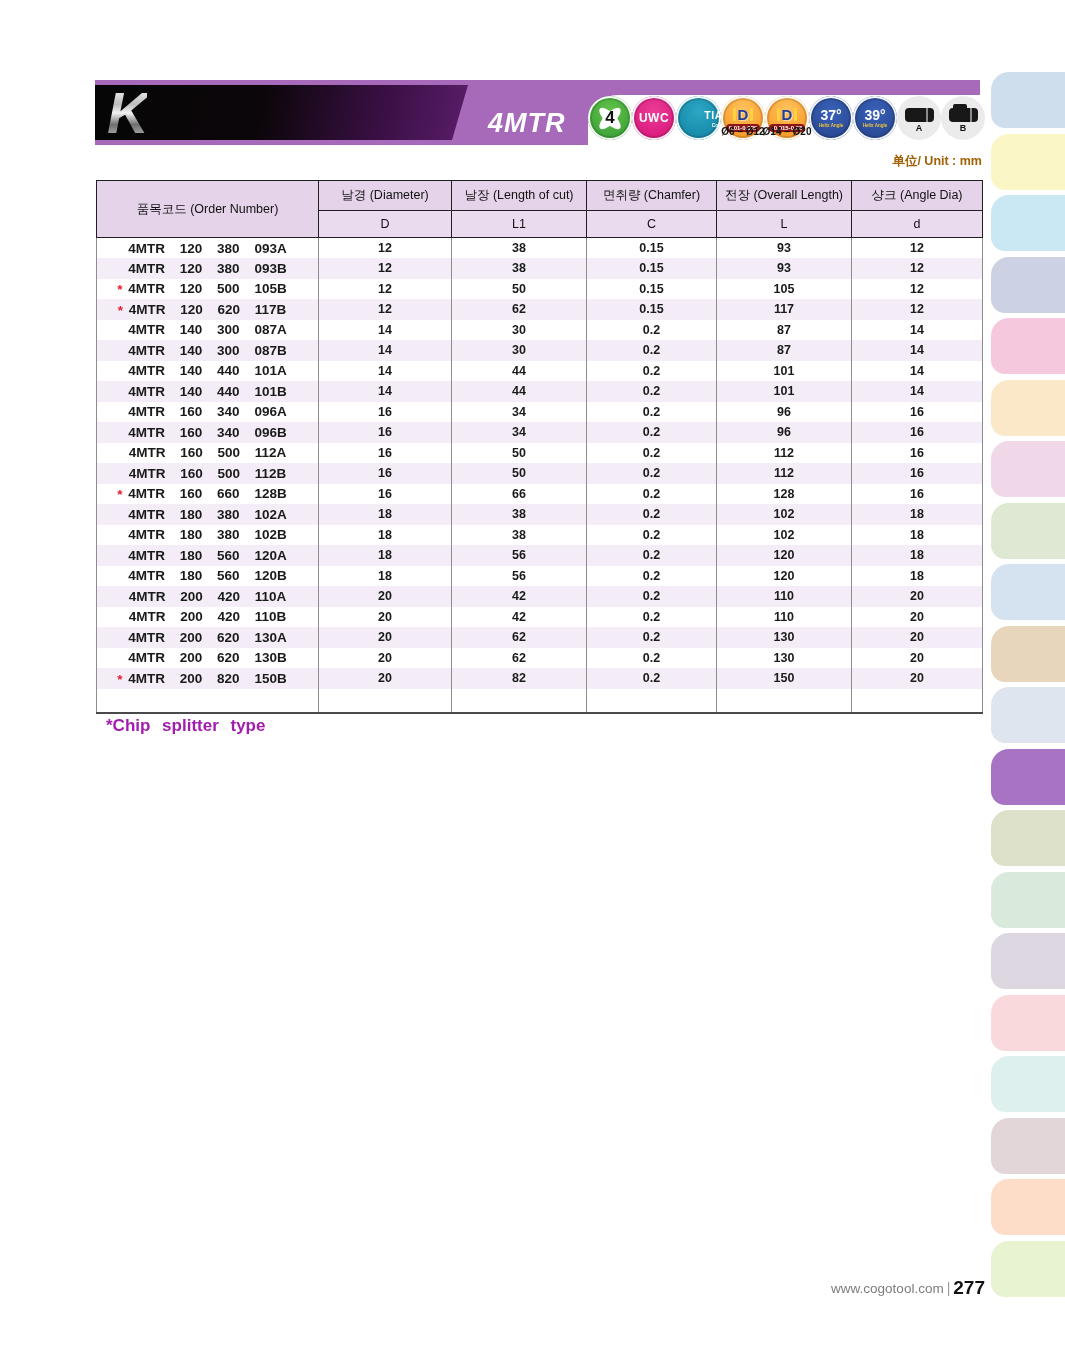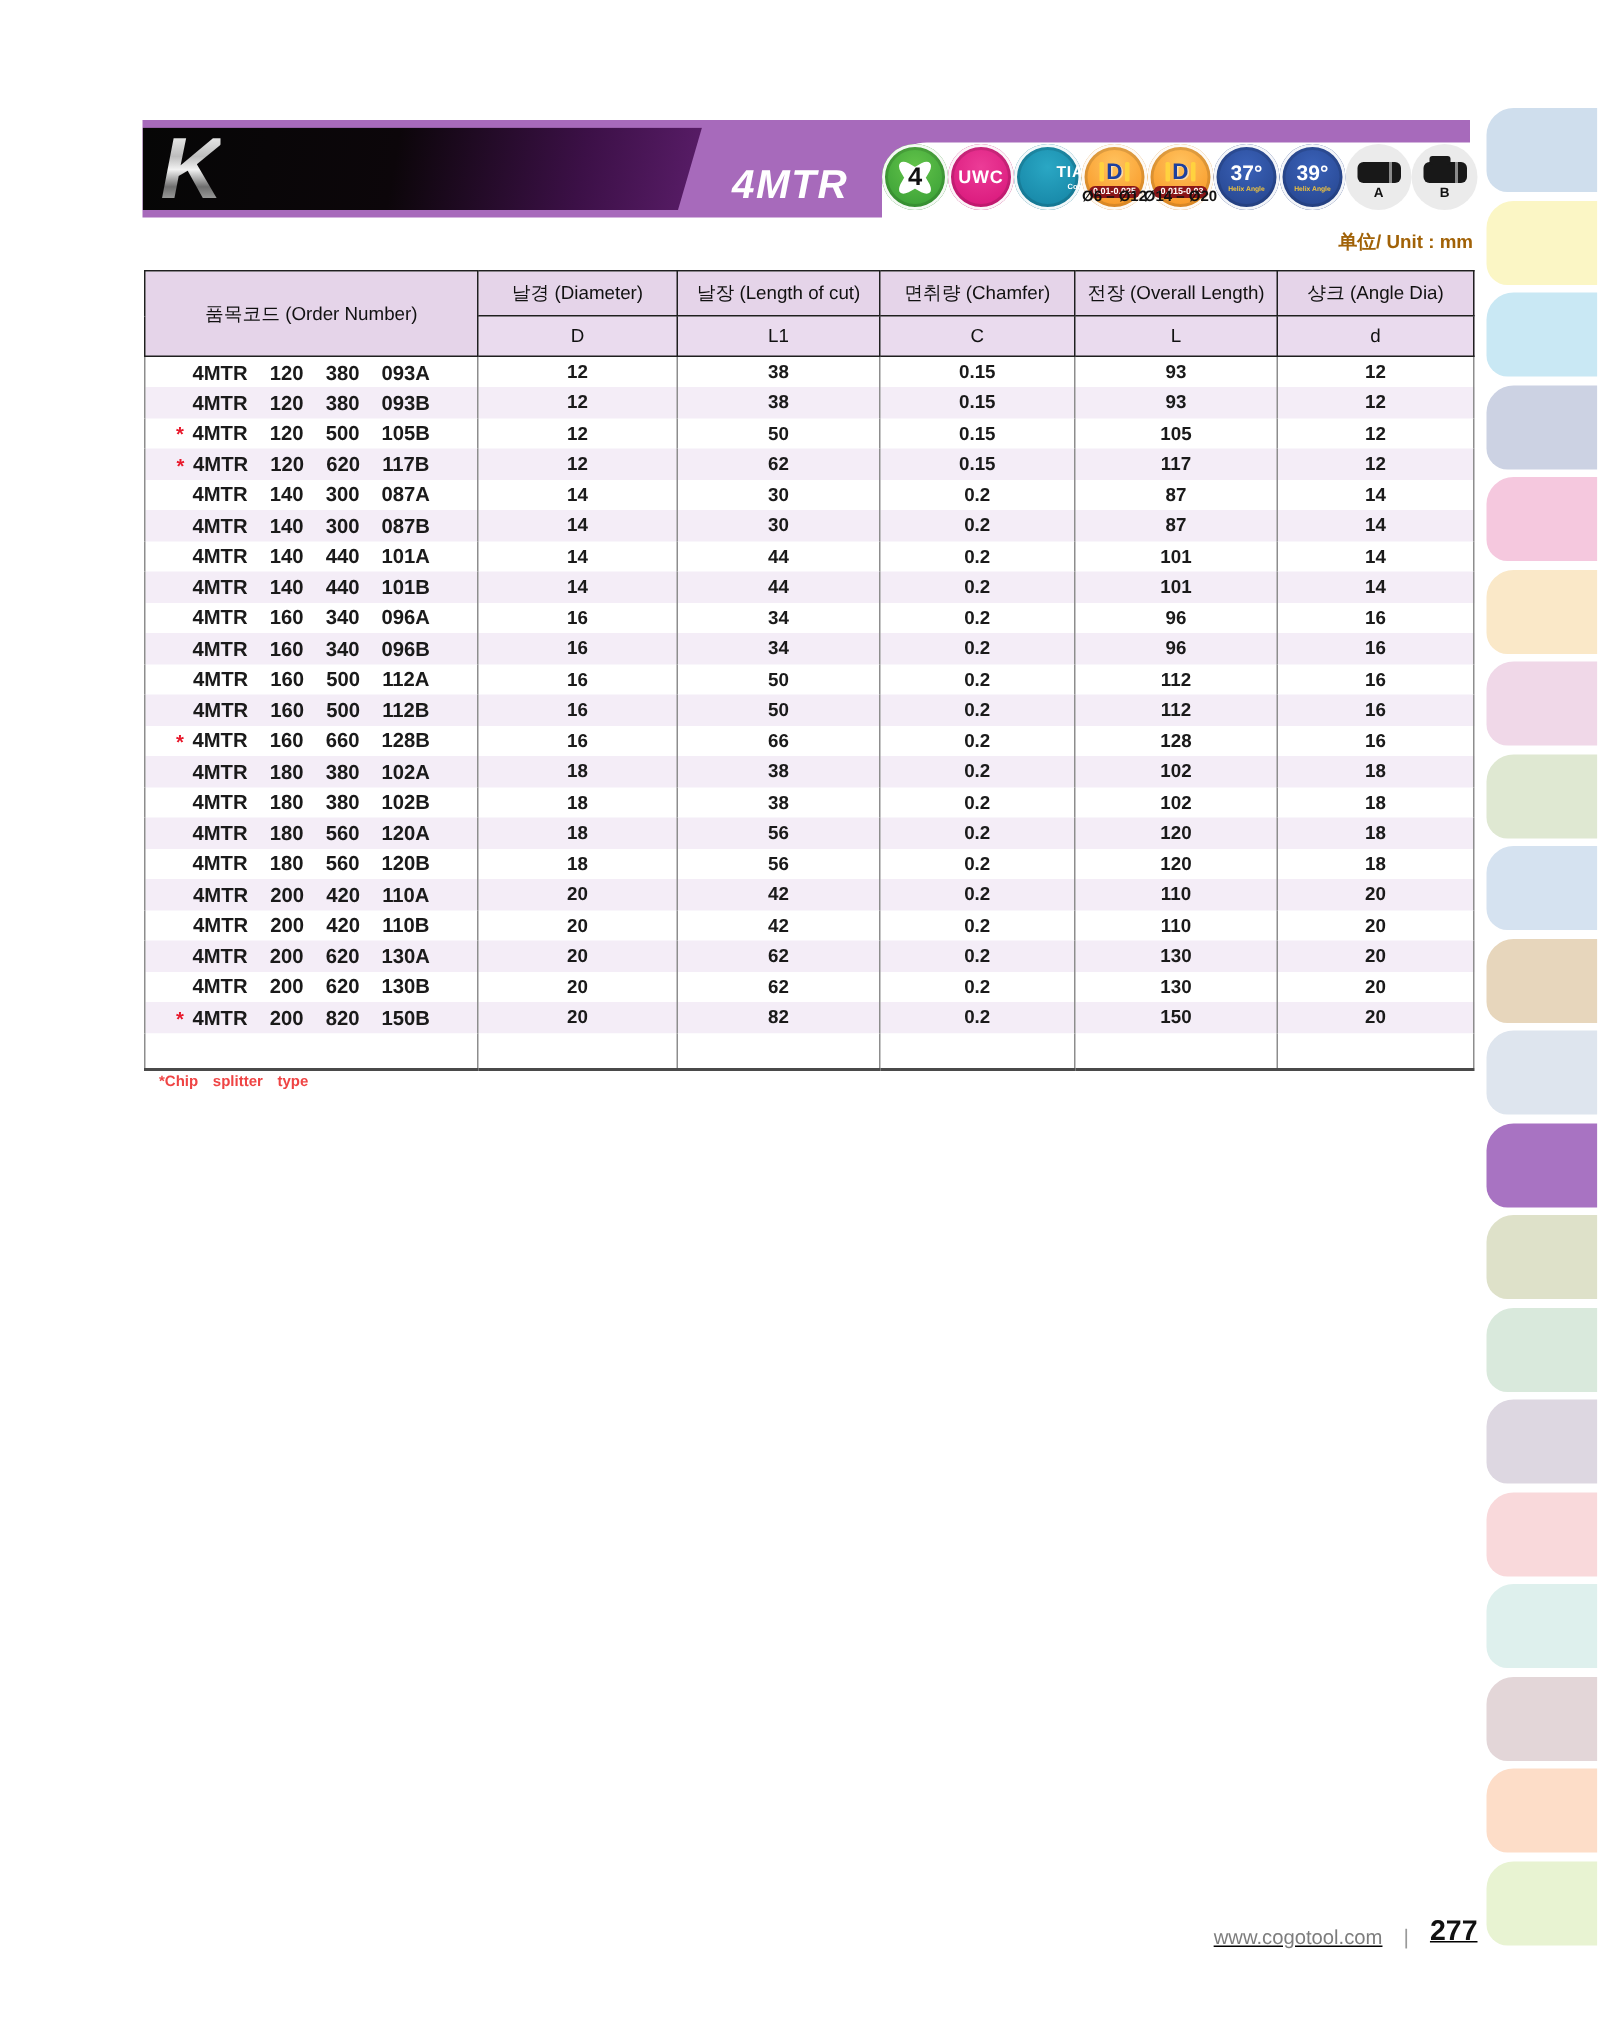--- a/index.html
+++ b/index.html
@@ -87,25 +87,25 @@
     height:20.5px; text-align:center; font-size:12.5px; font-weight:bold; color:#1a1a1a;
     border-left:1px solid #8d8d8d; border-right:1px solid #8d8d8d; padding:0;
   }
   tbody tr:nth-child(even) td { background:#f4edf7; }
   tbody tr.empty-row td { height:24px; background:#fff; }
   tbody tr:last-child td { border-bottom:2px solid #4a4a4a; }
   td.ord { text-align:center; font-size:13.5px; }
   .ord-wrap { position:relative; display:inline-block; word-spacing:11px; }
   .star { position:absolute; left:-11px; top:1px; color:#e8192c; font-weight:bold; }
 
-  .note { position:absolute; left:106px; top:716px; font-size:10px; font-weight:bold;
-          color:#ef4444; word-spacing:7px; }
+  .note { position:absolute; left:106px; top:716px; font-size:17px; font-weight:bold;
+          color:#a21caf; word-spacing:7px; }
 
   
-  .footer { position:absolute; top:1277px; right:80px; display:flex; align-items:flex-end; gap:14px;text-decoration:underline; }
+  .footer { position:absolute; top:1277px; right:80px; display:flex; align-items:center; gap:3px; }
   .footer .site { font-size:13.5px; color:#7d7d7d; }
   .footer .sep  { font-size:14px; color:#9a9a9a; }
   .footer .pnum { font-size:19px; font-weight:bold; color:#111; }
 
   
   .side-tabs { position:absolute; right:0; top:72px; width:74px; display:flex; flex-direction:column; gap:5.5px; }
   .side-tab { height:56px; border-radius:18px 0 0 14px; }
 </style>
 </head>
 <body>

